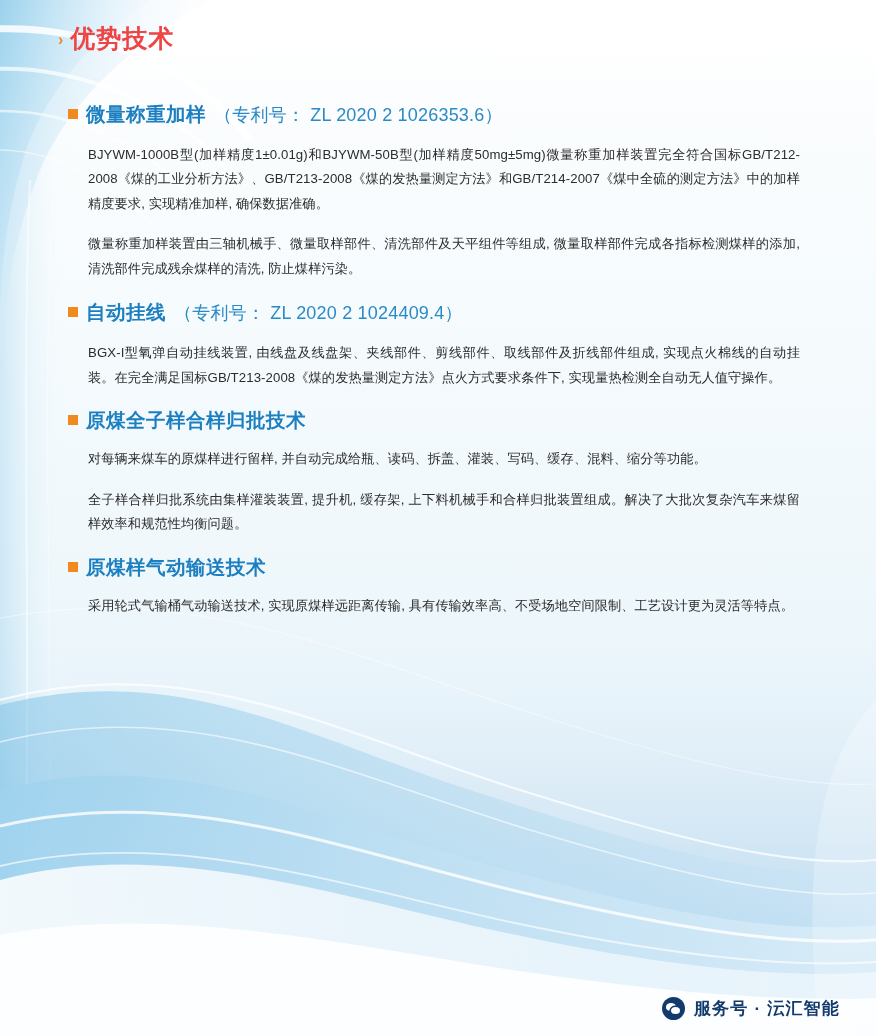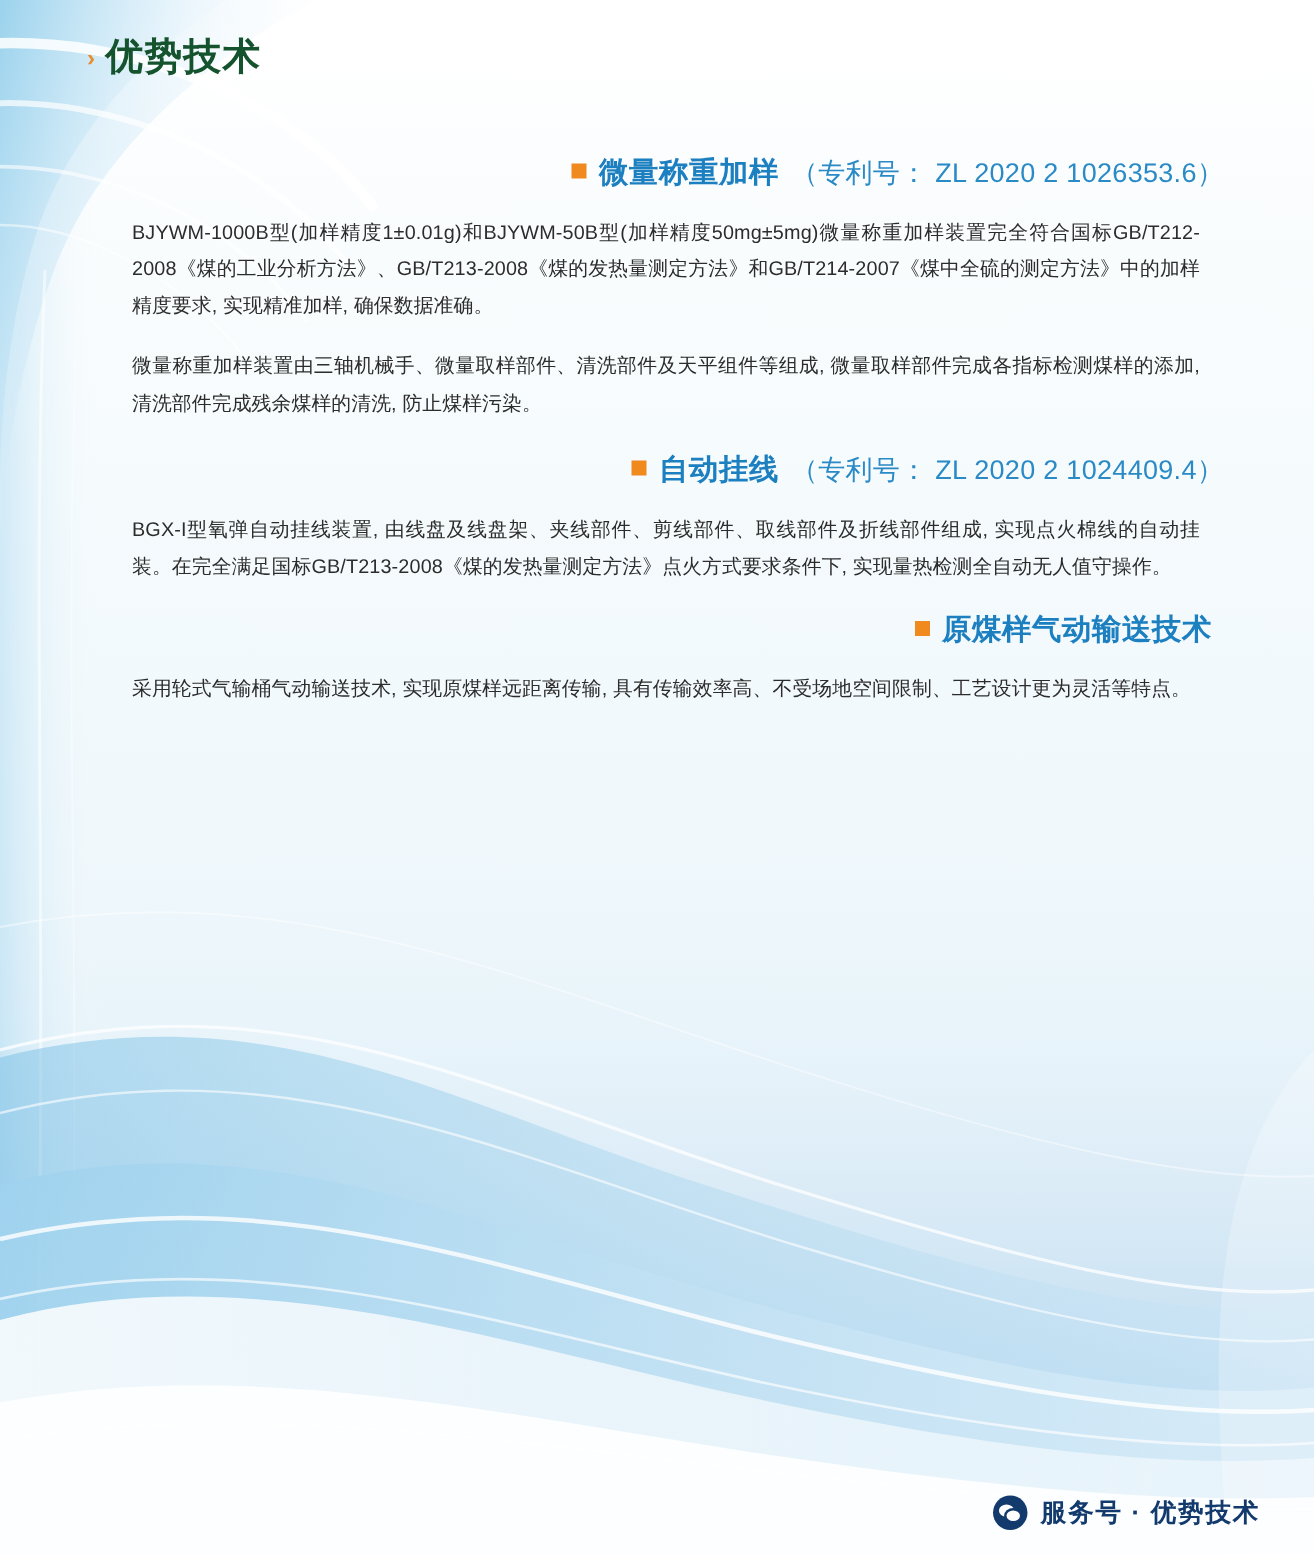--- a/index.html
+++ b/index.html
@@ -55,41 +55,40 @@
   .title-chevron {
     color: #e98a2b;
     font-size: 16px;
     font-weight: bold;
     line-height: 1;
     transform: translateY(1px);
   }
   .page-title {
     font-size: 25px;
     font-weight: bold;
-    color: #14532d;
+    color: #ef4444;
     letter-spacing: 1px;
     line-height: 1;
   }
 
   
   .content {
     position: absolute;
     left: 68px;
     top: 103px;
     width: 748px;
   }
 
   .section { margin-bottom: 20px; }
 
   .sec-head {
     display: flex;
     align-items: baseline;
     gap: 8px;
     margin-bottom: 9px;
-    justify-content: flex-end;
   }
   .sq {
     width: 10px;
     height: 10px;
     flex: 0 0 10px;
     background: #f08a1e;
     transform: translateY(-2px);
   }
   .sec-title {
     font-size: 19.5px;
@@ -253,32 +252,43 @@
       <div class="body-block">
         <p class="para">BGX-I型氧弹自动挂线装置, 由线盘及线盘架、夹线部件、剪线部件、取线部件及折线部件组成, 实现点火棉线的自动挂装。在完全满足国标GB/T213-2008《煤的发热量测定方法》点火方式要求条件下, 实现量热检测全自动无人值守操作。</p>
       </div>
     </div>
 
     <div class="section">
       <div class="body-block">
       </div>
     </div>
 
+    <div class="section">
+      <div class="sec-head">
+        <span class="sq"></span>
+        <span class="sec-title">原煤全子样合样归批技术</span>
+        <span class="sec-patent"></span>
+      </div>
+      <div class="body-block">
+        <p class="para">对每辆来煤车的原煤样进行留样, 并自动完成给瓶、读码、拆盖、灌装、写码、缓存、混料、缩分等功能。</p>
+        <p class="para">全子样合样归批系统由集样灌装装置, 提升机, 缓存架, 上下料机械手和合样归批装置组成。解决了大批次复杂汽车来煤留样效率和规范性均衡问题。</p>
+      </div>
+    </div>
 
     <div class="section">
       <div class="sec-head">
         <span class="sq"></span>
         <span class="sec-title">原煤样气动输送技术</span>
         <span class="sec-patent"></span>
       </div>
       <div class="body-block">
         <p class="para">采用轮式气输桶气动输送技术, 实现原煤样远距离传输, 具有传输效率高、不受场地空间限制、工艺设计更为灵活等特点。</p>
       </div>
     </div>
 
   </div>
 
   <div class="footer-badge">
     <span class="wechat-icon"></span>
-    <span class="footer-text">服务号 · 优势技术</span>
+    <span class="footer-text">服务号 · 沄汇智能</span>
   </div>
 
 </div>
 
 </body></html>

